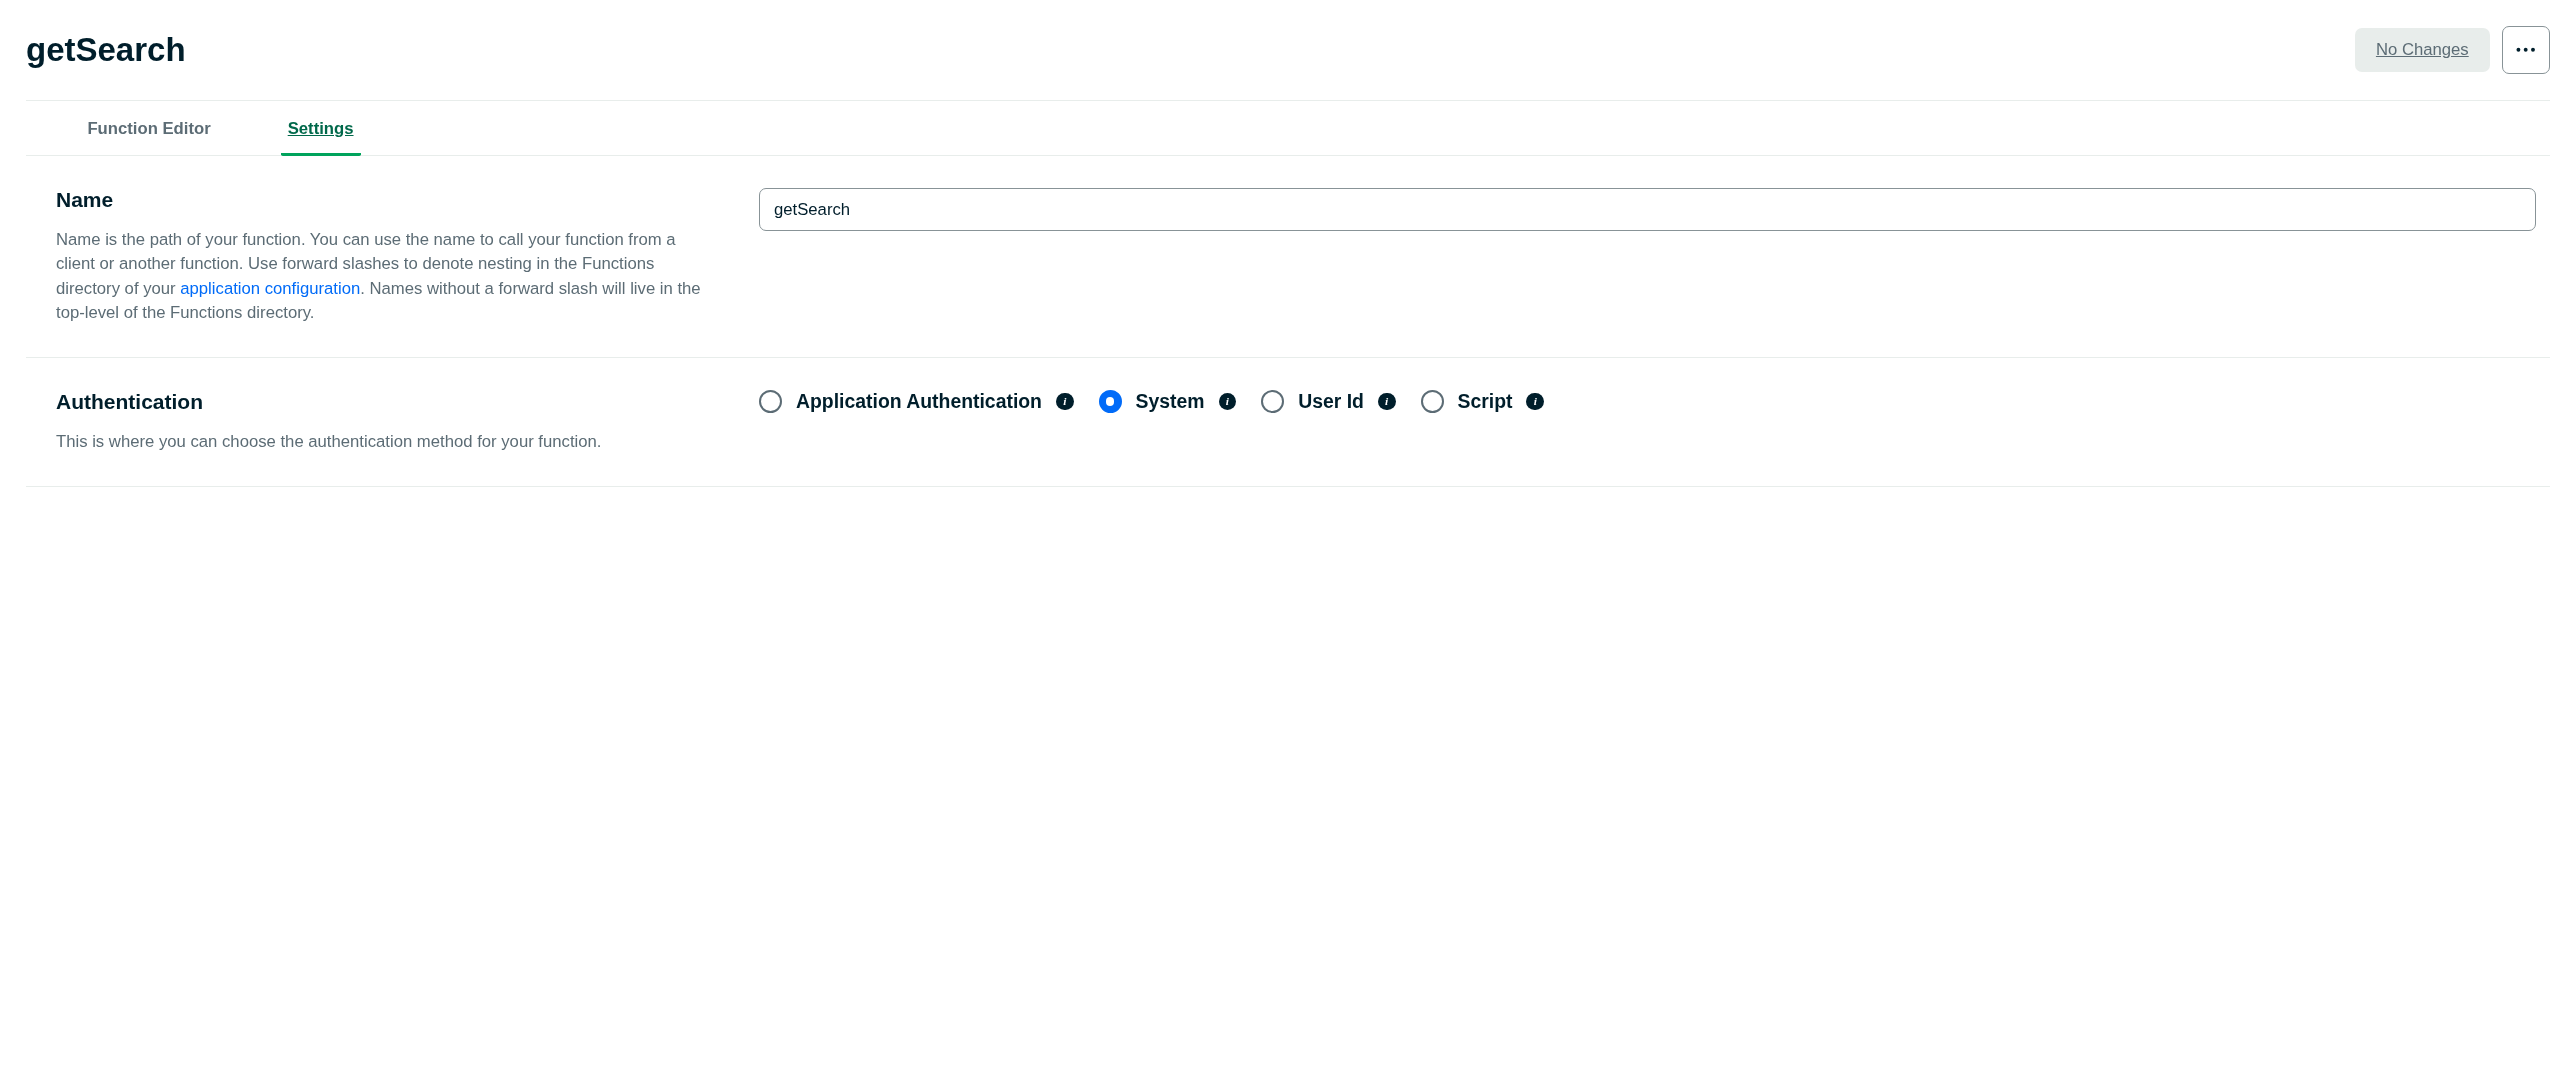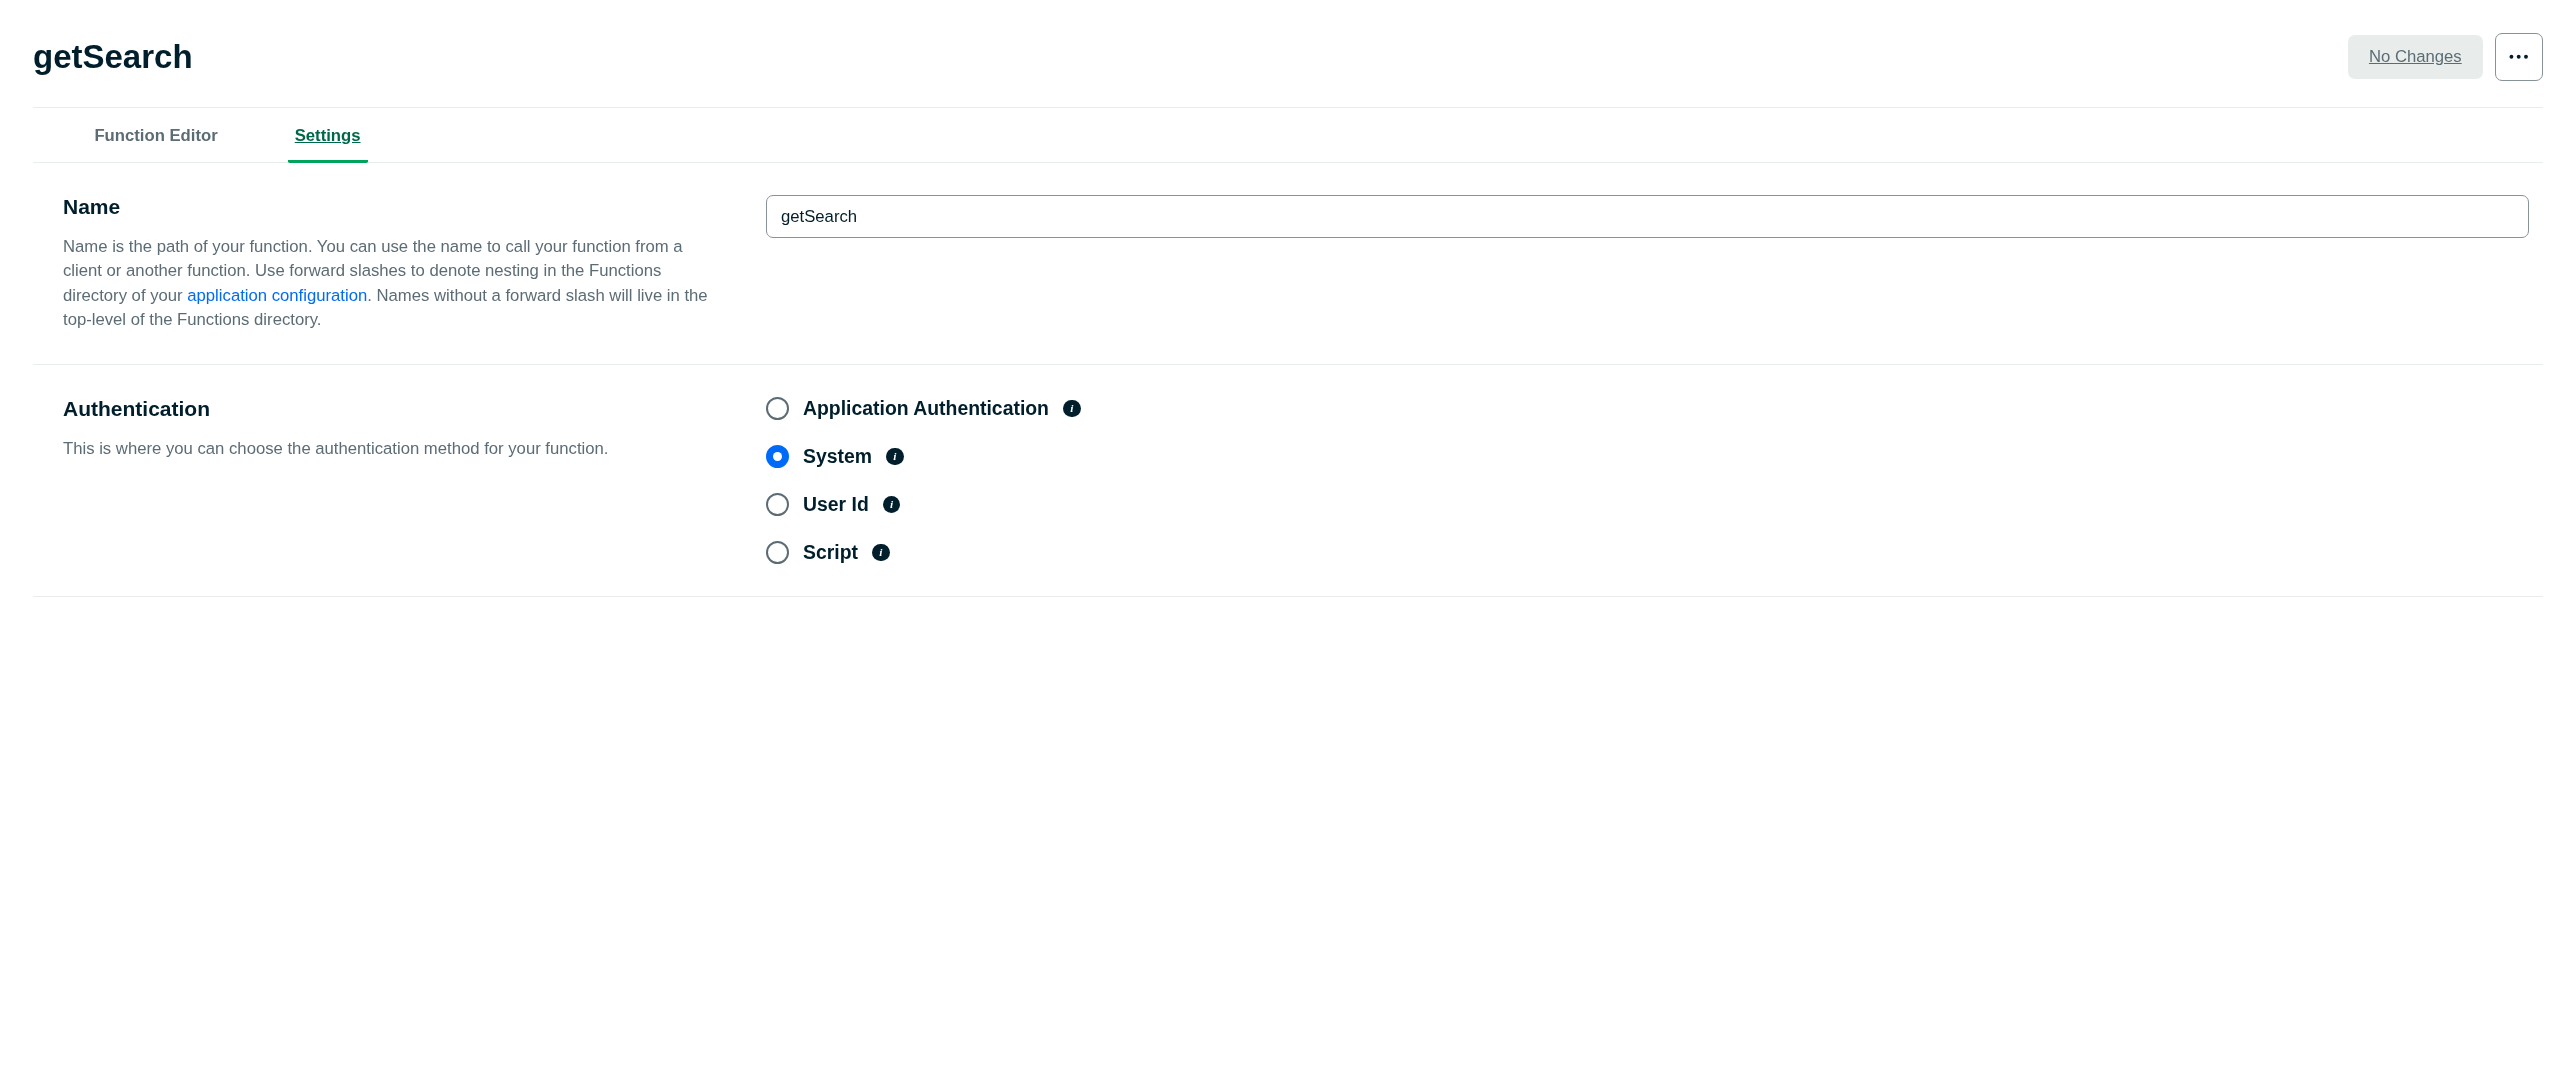--- a/index.html
+++ b/index.html
@@ -7,21 +7,21 @@
       margin: 0;
       padding: 0;
     }
     body {
       font-family: -apple-system, BlinkMacSystemFont, "Segoe UI", Helvetica, Arial, sans-serif;
       background: #ffffff;
       color: #001E2B;
       font-size: 14px;
     }
     .page {
-      padding: 33px;
+      padding: 26px;
     }
     .header-row {
       display: flex;
       align-items: center;
       justify-content: space-between;
       padding-bottom: 26.4px;
       border-bottom: 1.8px solid #E8EDEB;
     }
     .page-title {
       font-size: 33px;
@@ -113,21 +113,21 @@
       width: 100%;
       padding: 10.6px 14px;
       font-size: 16.7px;
       border: 0.9px solid #889397;
       border-radius: 7px;
       color: #001E2B;
       background: #fff;
     }
     .radio-list {
       display: flex;
-      flex-direction: column;
+      flex-direction: row;
       gap: 25px;
     }
     .radio-row {
       display: flex;
       align-items: center;
       gap: 14px;
       cursor: pointer;
     }
     .radio-circle {
       width: 23px;

